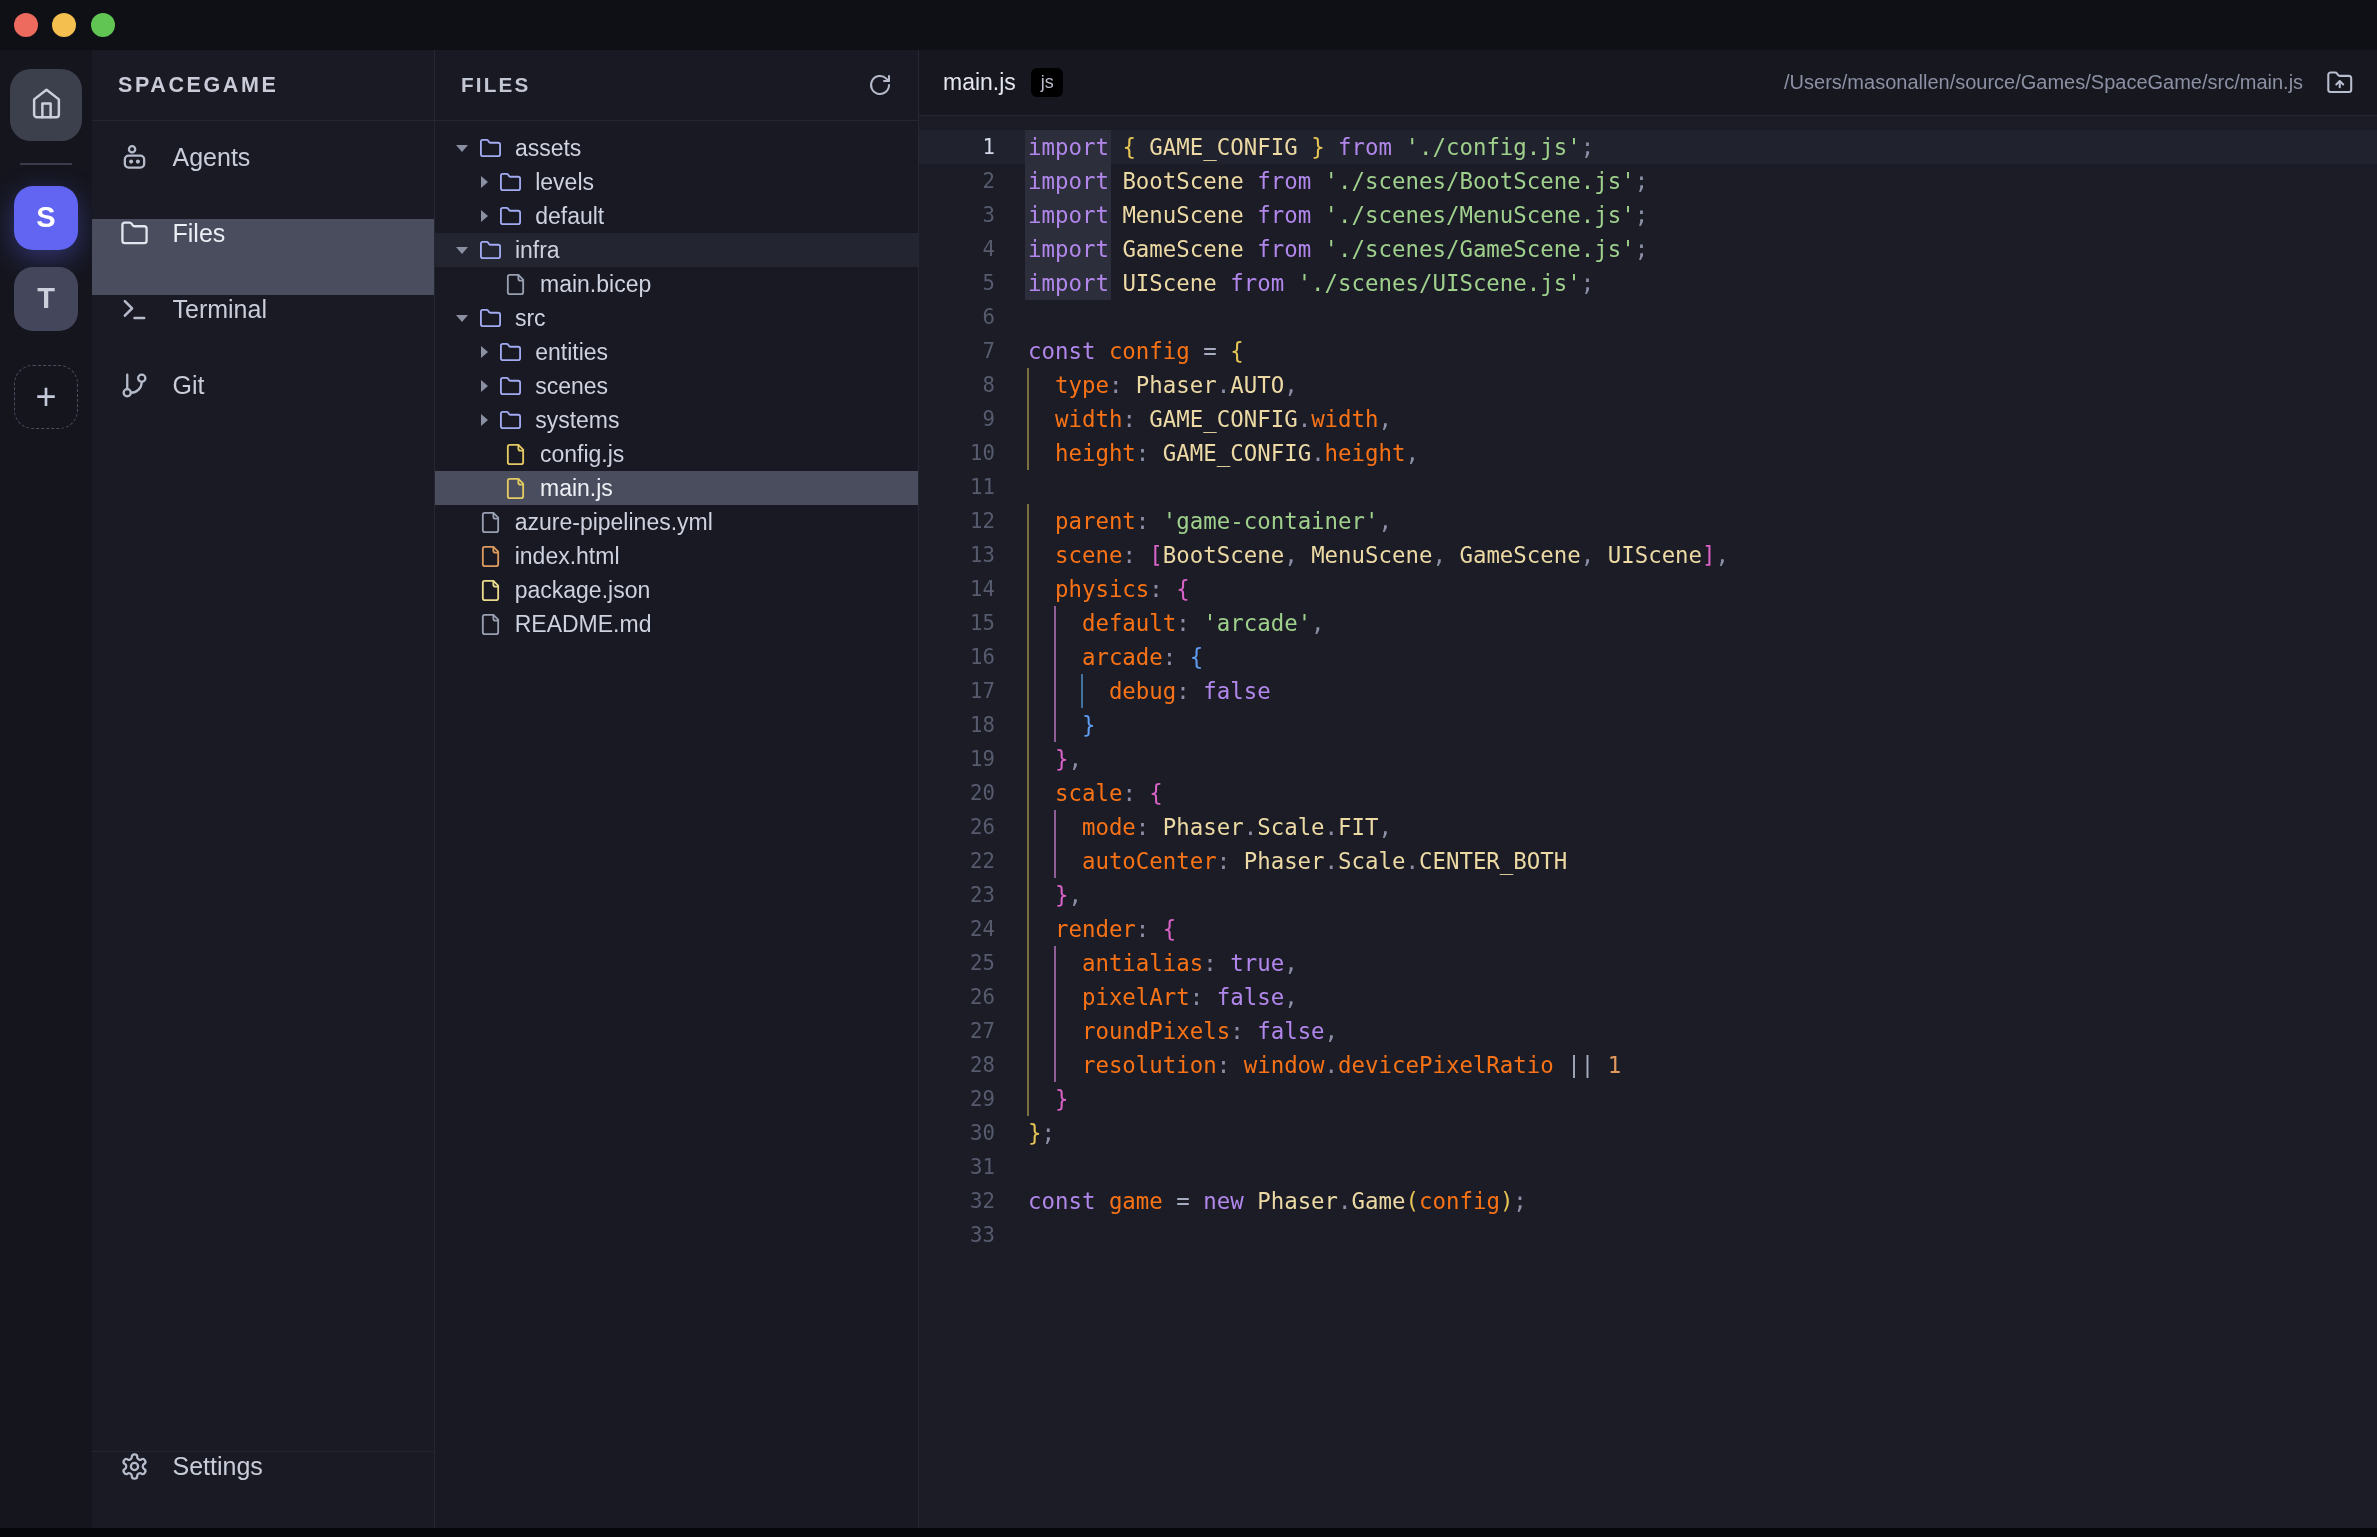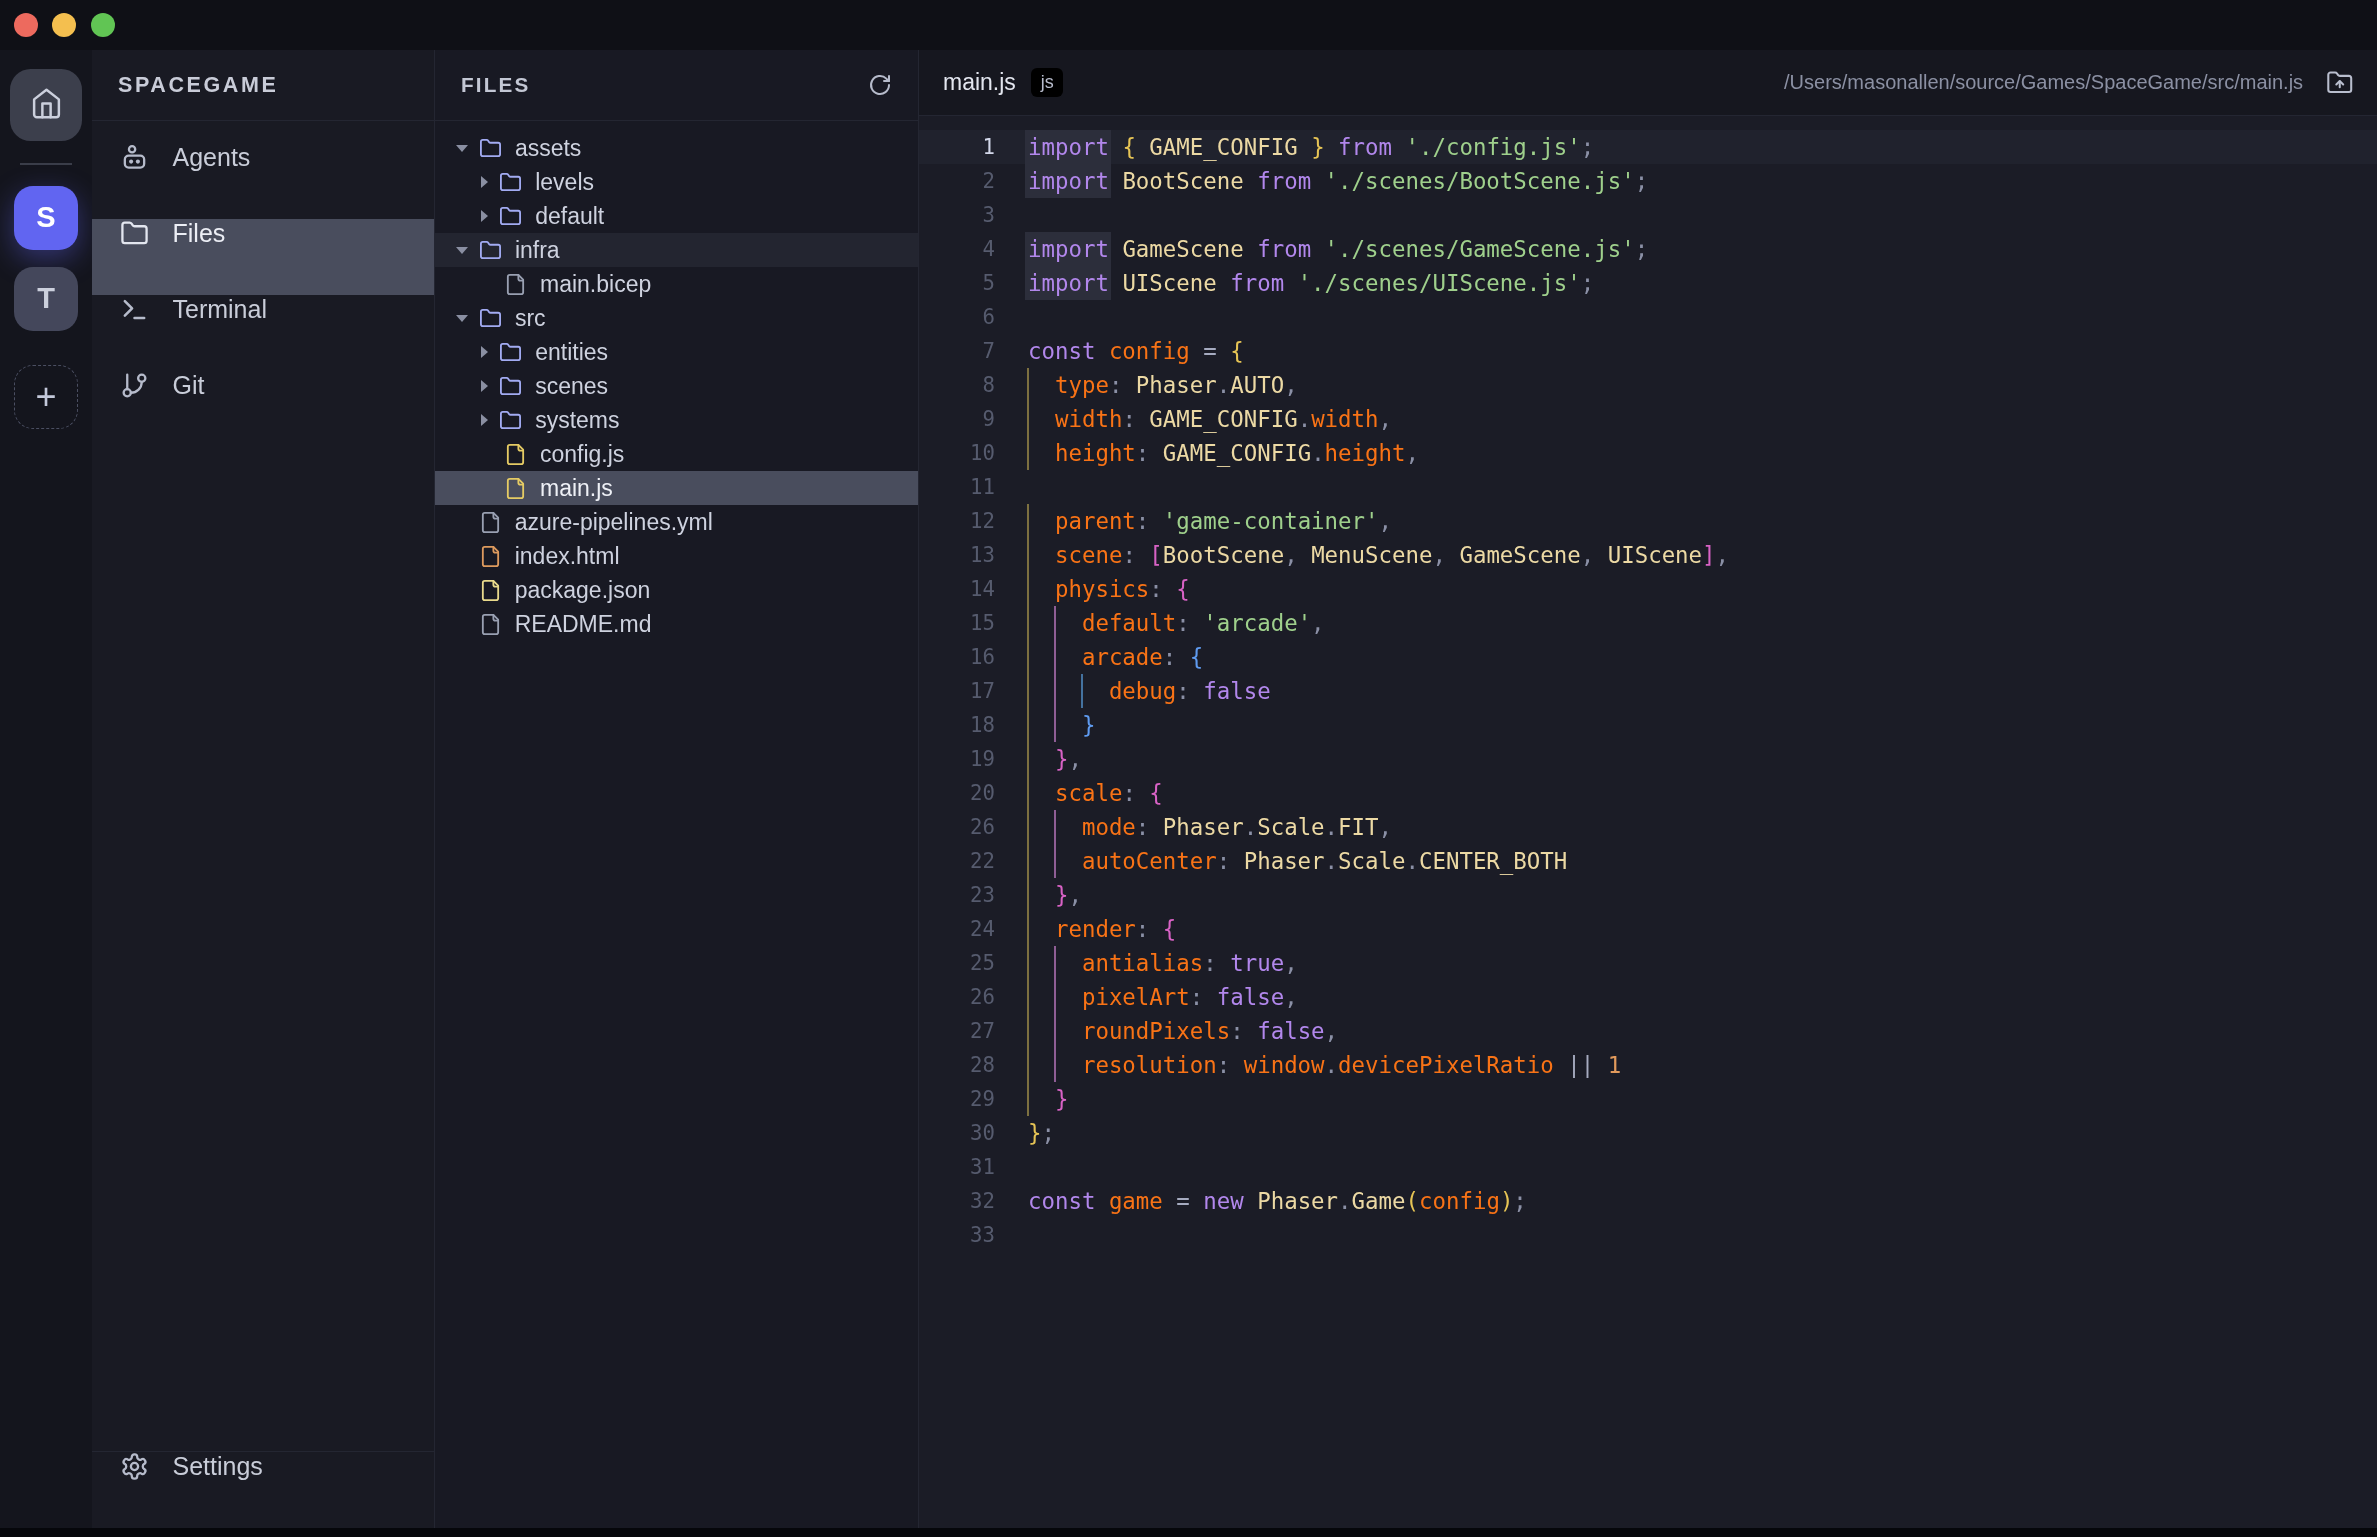--- a/index.html
+++ b/index.html
@@ -334,20 +334,21 @@
         <div class="cl cur">
           <span class="ln">1</span>
           <div class="lc"><span class="tk-kw occ">import</span><span class="tk-pl"> </span><span class="tk-b1">{</span><span class="tk-pl"> </span><span class="tk-cls">GAME_CONFIG</span><span class="tk-pl"> </span><span class="tk-b1">}</span><span class="tk-pl"> </span><span class="tk-kw">from</span><span class="tk-pl"> </span><span class="tk-str">'./config.js'</span><span class="tk-pun">;</span></div>
         </div>
         <div class="cl">
           <span class="ln">2</span>
           <div class="lc"><span class="tk-kw occ">import</span><span class="tk-pl"> </span><span class="tk-cls">BootScene</span><span class="tk-pl"> </span><span class="tk-kw">from</span><span class="tk-pl"> </span><span class="tk-str">'./scenes/BootScene.js'</span><span class="tk-pun">;</span></div>
         </div>
         <div class="cl">
           <span class="ln">3</span>
+          <div class="lc"><span class="tk-kw occ">import</span><span class="tk-pl"> </span><span class="tk-cls">MenuScene</span><span class="tk-pl"> </span><span class="tk-kw">from</span><span class="tk-pl"> </span><span class="tk-str">'./scenes/MenuScene.js'</span><span class="tk-pun">;</span></div>
         </div>
         <div class="cl">
           <span class="ln">4</span>
           <div class="lc"><span class="tk-kw occ">import</span><span class="tk-pl"> </span><span class="tk-cls">GameScene</span><span class="tk-pl"> </span><span class="tk-kw">from</span><span class="tk-pl"> </span><span class="tk-str">'./scenes/GameScene.js'</span><span class="tk-pun">;</span></div>
         </div>
         <div class="cl">
           <span class="ln">5</span>
           <div class="lc"><span class="tk-kw occ">import</span><span class="tk-pl"> </span><span class="tk-cls">UIScene</span><span class="tk-pl"> </span><span class="tk-kw">from</span><span class="tk-pl"> </span><span class="tk-str">'./scenes/UIScene.js'</span><span class="tk-pun">;</span></div>
         </div>
         <div class="cl">

